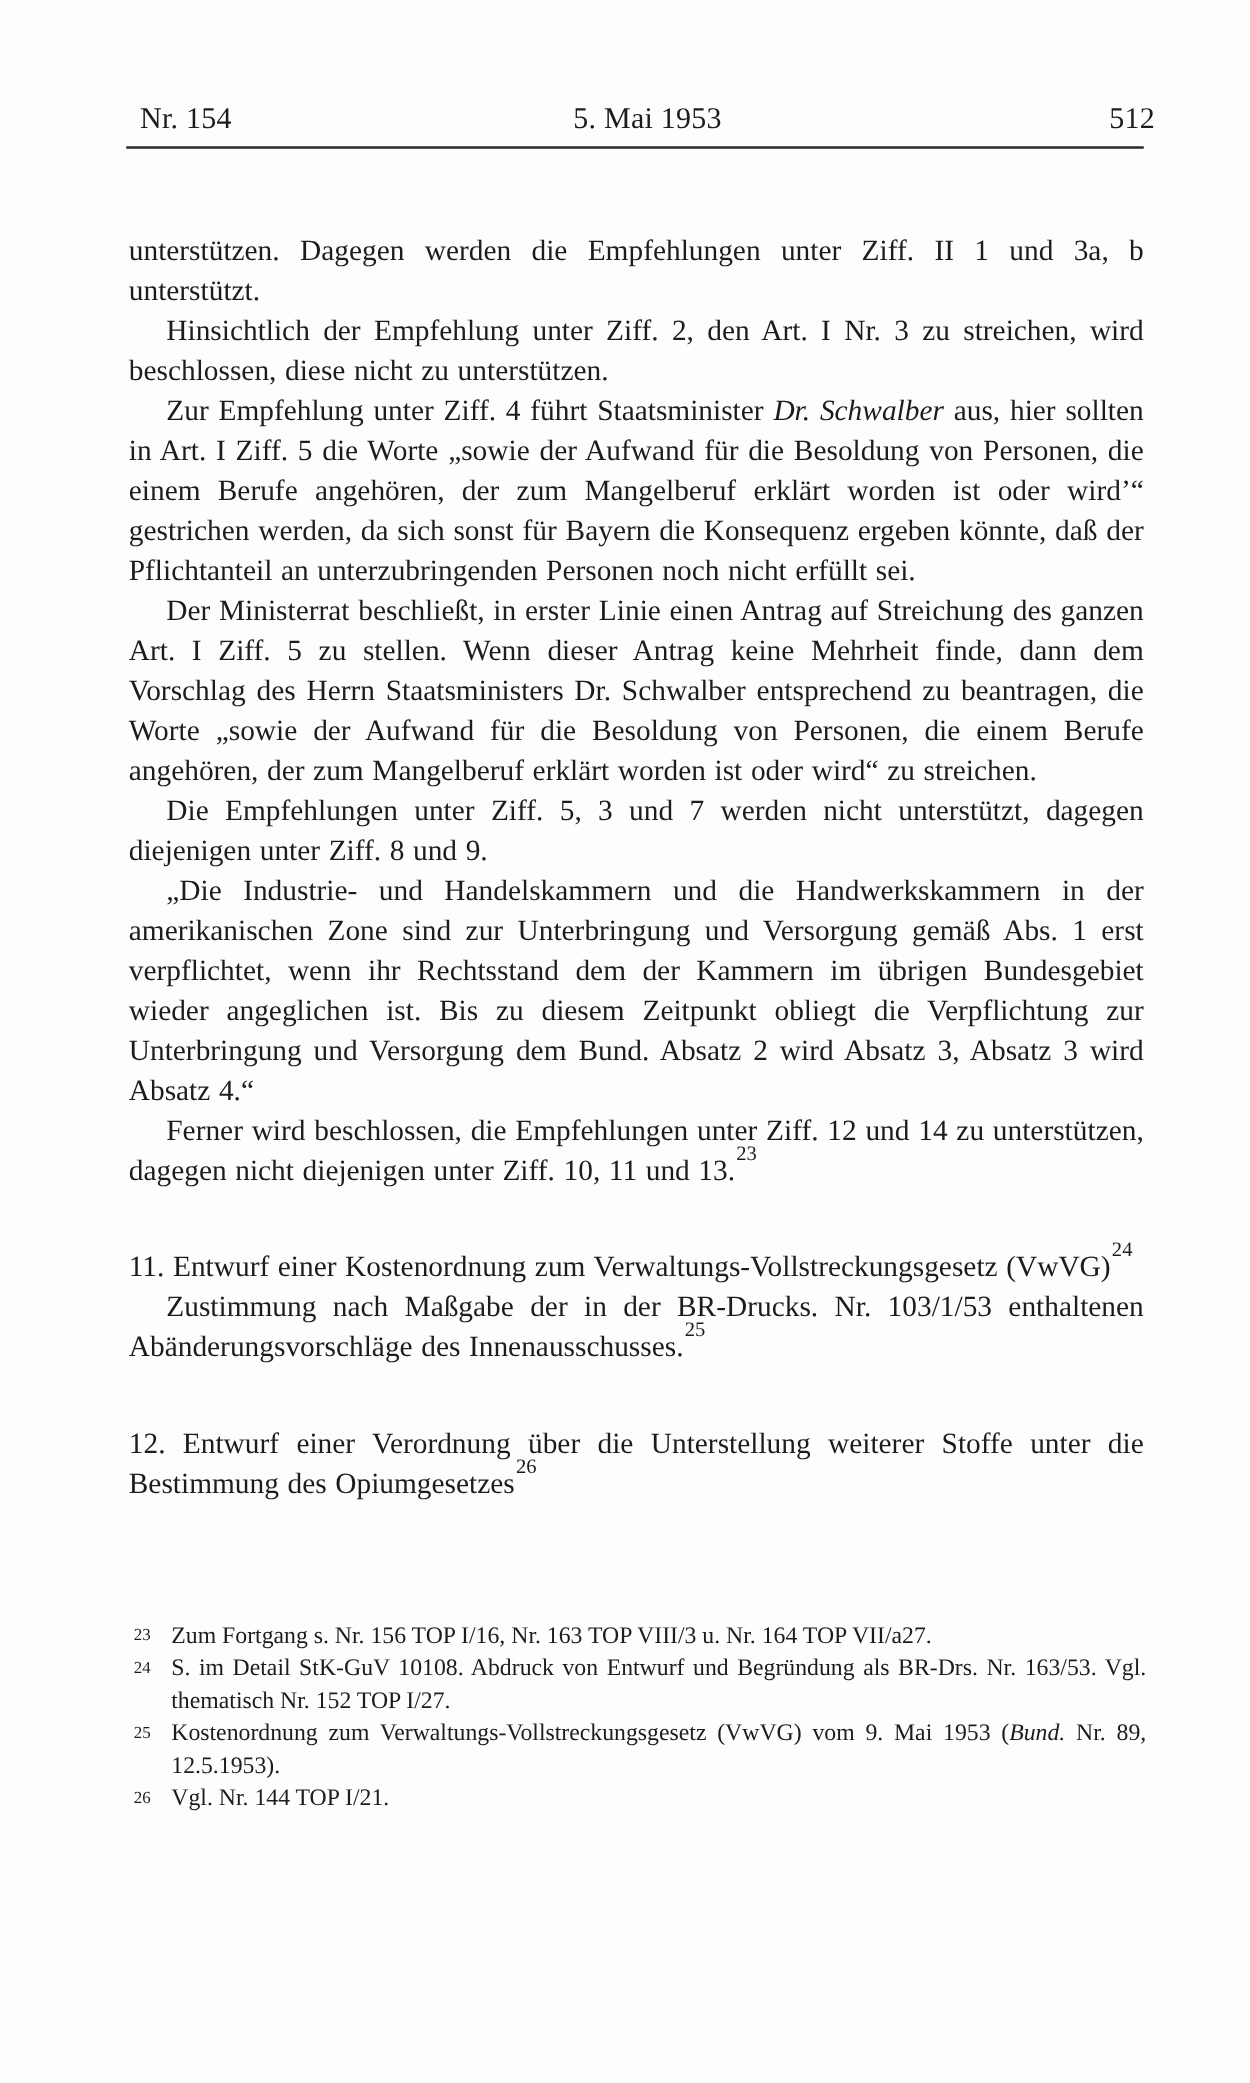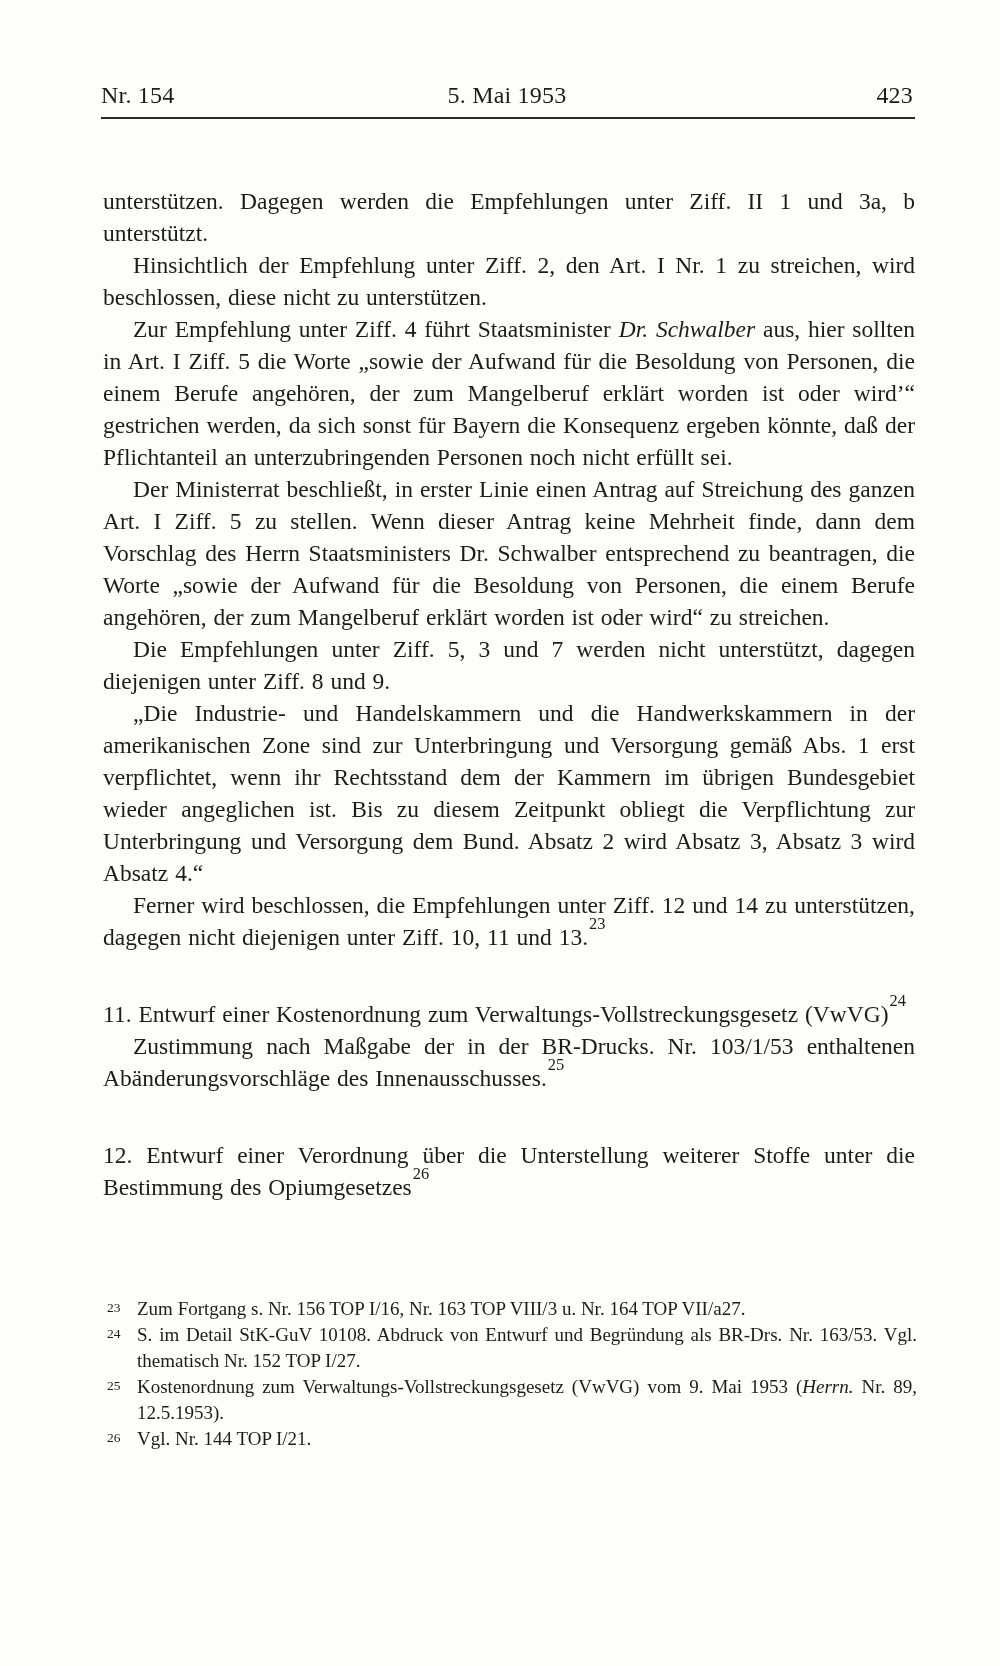--- a/index.html
+++ b/index.html
@@ -14,21 +14,21 @@
   .page {
     position: relative;
     width: 1000px;
     height: 1666px;
     background: #fdfdfb;
   }
   
   .page-header {
     position: absolute;
     top: 82px;
-    left: 101px;
+    left: 112px;
     width: 812px;
     display: grid;
     grid-template-columns: 1fr auto 1fr;
     align-items: baseline;
     font-size: 24px;
     line-height: 26px;
     letter-spacing: 0.2px;
   }
   .page-header .left  { justify-self: start; }
   .page-header .mid   { justify-self: center; text-align: right; }
@@ -89,38 +89,38 @@
   }
 </style>
 </head>
 <body>
 
 <div class="page">
 
   <header class="page-header">
     <span class="left">Nr. 154</span>
     <span class="mid">5. Mai 1953</span>
-    <span class="right">423</span>
+    <span class="right">512</span>
   </header>
 
   <hr class="header-rule">
 
   <main class="document-body">
       <p class="para plain"><span>unterstützen. Dagegen werden die Empfehlungen unter Ziff. II 1 und 3a, b unterstützt.</span></p>
-      <p class="para indent"><span>Hinsichtlich der Empfehlung unter Ziff. 2, den Art. I Nr. 1 zu streichen, wird beschlossen, diese nicht zu unterstützen.</span></p>
+      <p class="para indent"><span>Hinsichtlich der Empfehlung unter Ziff. 2, den Art. I Nr. 3 zu streichen, wird beschlossen, diese nicht zu unterstützen.</span></p>
       <p class="para indent"><span>Zur Empfehlung unter Ziff. 4 führt Staatsminister </span><em>Dr. Schwalber</em><span> aus, hier sollten in Art. I Ziff. 5 die Worte „sowie der Aufwand für die Besoldung von Personen, die einem Berufe angehören, der zum Mangelberuf erklärt worden ist oder wird’“ gestrichen werden, da sich sonst für Bayern die Konsequenz ergeben könnte, daß der Pflichtanteil an unterzubringenden Personen noch nicht erfüllt sei.</span></p>
       <p class="para indent"><span>Der Ministerrat beschließt, in erster Linie einen Antrag auf Streichung des ganzen Art. I Ziff. 5 zu stellen. Wenn dieser Antrag keine Mehrheit finde, dann dem Vorschlag des Herrn Staatsministers Dr. Schwalber entsprechend zu beantragen, die Worte „sowie der Aufwand für die Besoldung von Personen, die einem Berufe angehören, der zum Mangelberuf erklärt worden ist oder wird“ zu streichen.</span></p>
       <p class="para indent"><span>Die Empfehlungen unter Ziff. 5, 3 und 7 werden nicht unterstützt, dagegen diejenigen unter Ziff. 8 und 9.</span></p>
       <p class="para indent"><span>„Die Industrie- und Handelskammern und die Handwerkskammern in der amerikanischen Zone sind zur Unterbringung und Versorgung gemäß Abs. 1 erst verpflichtet, wenn ihr Rechtsstand dem der Kammern im übrigen Bundesgebiet wieder angeglichen ist. Bis zu diesem Zeitpunkt obliegt die Verpflichtung zur Unterbringung und Versorgung dem Bund. Absatz 2 wird Absatz 3, Absatz 3 wird Absatz 4.“</span></p>
       <p class="para indent"><span>Ferner wird beschlossen, die Empfehlungen unter Ziff. 12 und 14 zu unterstützen, dagegen nicht diejenigen unter Ziff. 10, 11 und 13.</span><sup>23</sup></p>
       <p class="para item"><span>11. Entwurf einer Kostenordnung zum Verwaltungs-Vollstreckungsgesetz (VwVG)</span><sup>24</sup></p>
       <p class="para indent"><span>Zustimmung nach Maßgabe der in der BR-Drucks. Nr. 103/1/53 enthaltenen Abänderungsvorschläge des Innenausschusses.</span><sup>25</sup></p>
       <p class="para item"><span>12. Entwurf einer Verordnung über die Unterstellung weiterer Stoffe unter die Bestimmung des Opiumgesetzes</span><sup>26</sup></p>
     </main>
 
   <section class="footnotes">
       <div class="footnote"><span class="fn-num">23</span><span><span>Zum Fortgang s. Nr. 156 TOP I/16, Nr. 163 TOP VIII/3 u. Nr. 164 TOP VII/a27.</span></span></div>
       <div class="footnote"><span class="fn-num">24</span><span><span>S. im Detail StK-GuV 10108. Abdruck von Entwurf und Begründung als BR-Drs. Nr. 163/53. Vgl. thematisch Nr. 152 TOP I/27.</span></span></div>
-      <div class="footnote"><span class="fn-num">25</span><span><span>Kostenordnung zum Verwaltungs-Vollstreckungsgesetz (VwVG) vom 9. Mai 1953 (</span><em>Herrn.</em><span> Nr. 89, 12.5.1953).</span></span></div>
+      <div class="footnote"><span class="fn-num">25</span><span><span>Kostenordnung zum Verwaltungs-Vollstreckungsgesetz (VwVG) vom 9. Mai 1953 (</span><em>Bund.</em><span> Nr. 89, 12.5.1953).</span></span></div>
       <div class="footnote"><span class="fn-num">26</span><span><span>Vgl. Nr. 144 TOP I/21.</span></span></div>
     </section>
 
 </div>
 
 </body></html>

